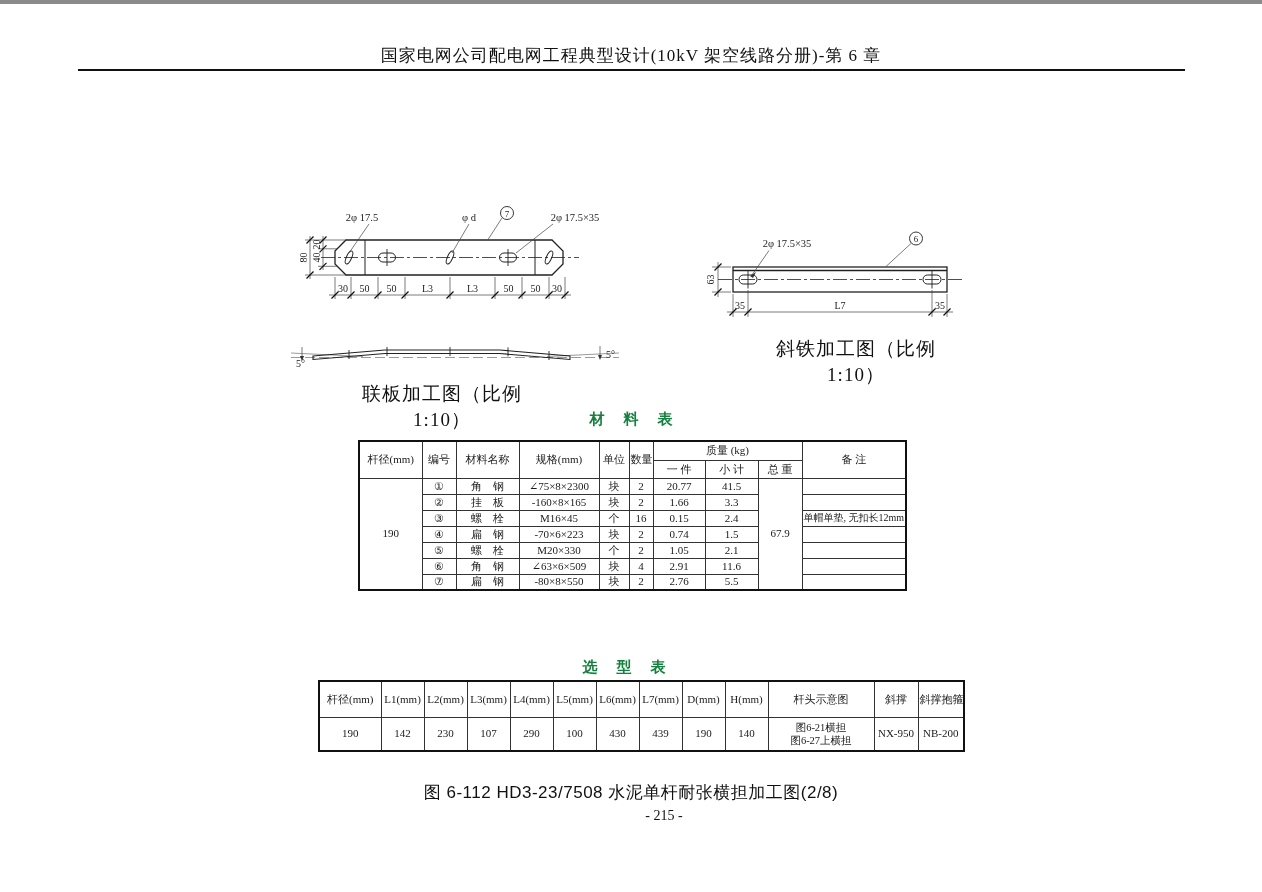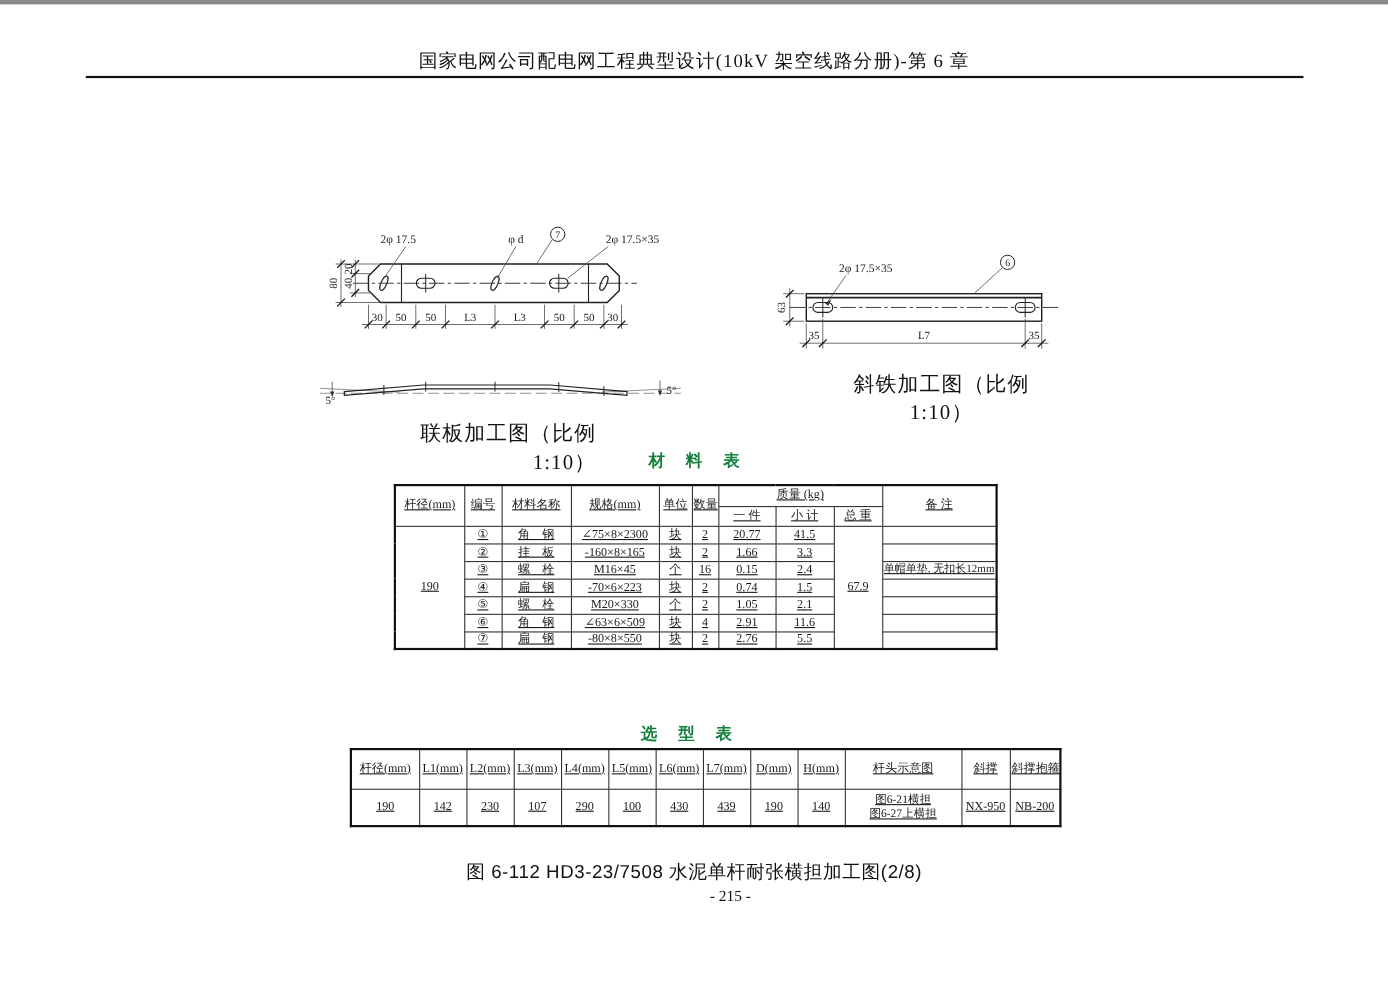--- a/index.html
+++ b/index.html
@@ -16,21 +16,21 @@
   .hdr-rule{position:absolute;left:78px;top:69px;width:1107px;height:2px;background:#111;}
   .dwg{position:absolute;}
   .dwg-caption{
     position:absolute;font-size:19px;letter-spacing:1px;color:#111;text-align:center;
   }
   .tbl-title{
     position:absolute;font-size:15px;letter-spacing:2px;color:#15803d;text-align:center;font-weight:bold;
   }
   table.doc{
     position:absolute;border-collapse:collapse;table-layout:fixed;
-    border:2px solid #111;font-size:11px;color:#1a1a1a;text-decoration:underline;
+    border:2px solid #111;font-size:11px;color:#1a1a1a;
   }
   table.doc th,table.doc td{
     border:1px solid #333;text-align:center;vertical-align:middle;
     padding:0 1px;font-weight:normal;line-height:1.15;overflow:visible;white-space:nowrap;
   }
   td.remark-cell{font-size:10px;text-align:left;padding-left:2px;margin-top:16px;}
   .fig-caption{
     position:absolute;left:0;top:781px;width:1262px;text-align:center;
     font-family:"Liberation Sans","DejaVu Sans",sans-serif;font-weight:normal;
     font-size:17px;color:#111;letter-spacing:0.5px;
@@ -147,21 +147,21 @@
     <line class="ln" x1="223" y1="155.4" x2="223" y2="164.4" stroke-width="0.9"></line>
     <line class="ln" x1="264" y1="159" x2="264" y2="168" stroke-width="0.9"></line>
     <line class="ext" x1="17" y1="155" x2="17" y2="165"></line>
       <polygon points="15,164 19,164 17,169" fill="#333"></polygon>
     <line class="ext" x1="315" y1="154" x2="315" y2="164"></line>
       <polygon points="313,163 317,163 315,168" fill="#333"></polygon>
     <text x="11" y="175" font-size="10">5°</text>
     <text x="321" y="166" font-size="10">5°</text>
   </g>
 </svg>
-<div class="dwg-caption" style="left:342px;top:381px;width:200px;text-align:right;">联板加工图（比例1:10）</div>
+<div class="dwg-caption" style="left:342px;top:381px;width:200px;">联板加工图（比例1:10）</div>
 
 <svg class="dwg" style="left:690px;top:210px;" width="300" height="150" viewBox="0 0 300 150">
   <line class="ln" x1="28" y1="69.5" x2="272" y2="69.5" stroke-width="0.8" stroke-dasharray="14 3 3 3"></line>
   <rect class="ln" x="43" y="57" width="214" height="25" stroke-width="1.3"></rect>
   <line class="ln" x1="43" y1="60.5" x2="257" y2="60.5" stroke-width="1.6"></line>
   <g>
     <rect class="ln" x="49" y="65" width="18" height="9" rx="4.5" stroke-width="1"></rect>
     <line class="ln" x1="58" y1="61" x2="58" y2="78.5" stroke-width="0.9"></line>
   </g>
   <g>

